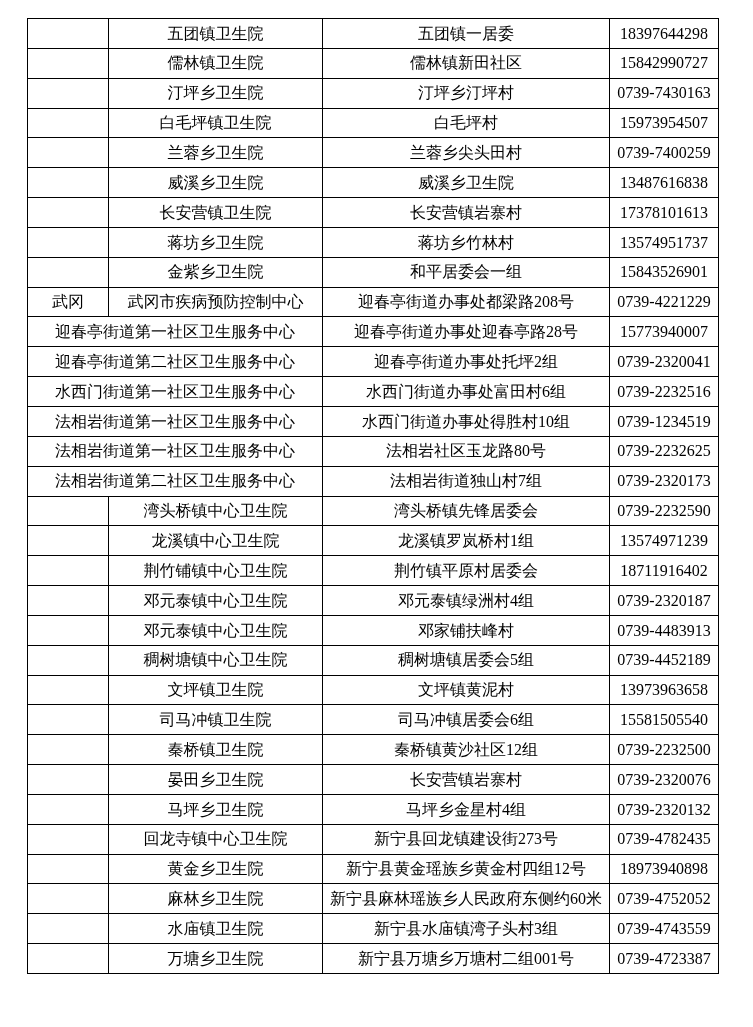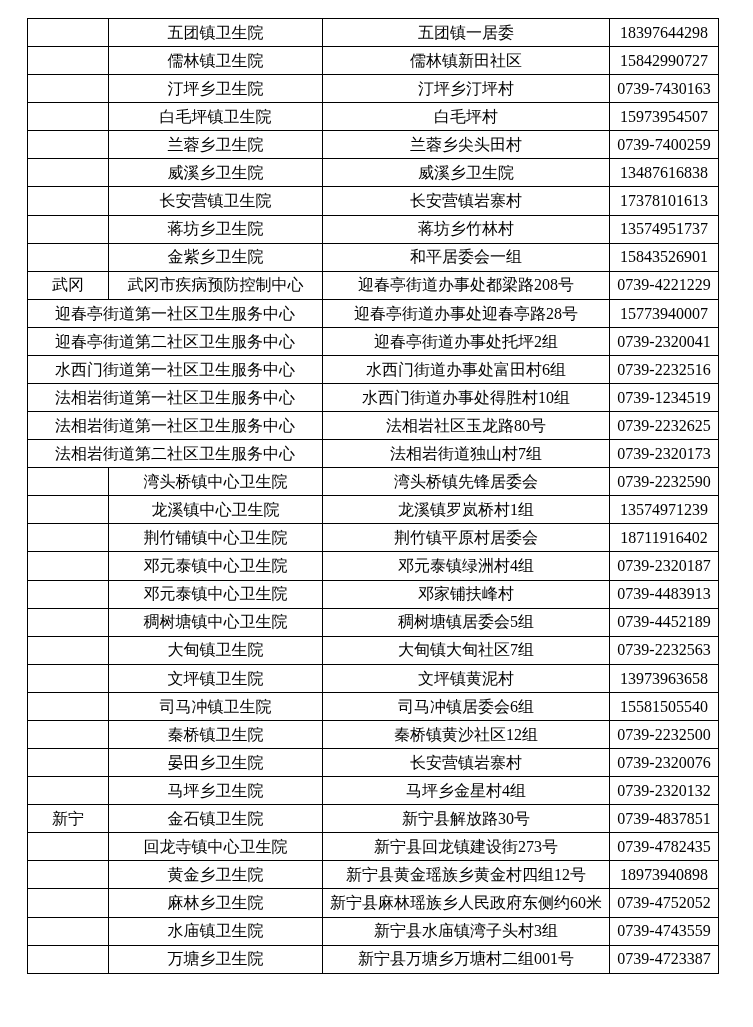--- a/index.html
+++ b/index.html
@@ -177,26 +177,20 @@
           <td class="col-phone">0739-4483913</td>
         </tr>
         <tr>
           <td class="col-region"></td>
           <td>稠树塘镇中心卫生院</td>
           <td>稠树塘镇居委会5组</td>
           <td class="col-phone">0739-4452189</td>
         </tr>
         <tr>
           <td class="col-region"></td>
-          <td>大甸镇卫生院</td>
-          <td>大甸镇大甸社区7组</td>
-          <td class="col-phone">0739-2232563</td>
-        </tr>
-        <tr>
-          <td class="col-region"></td>
           <td>文坪镇卫生院</td>
           <td>文坪镇黄泥村</td>
           <td class="col-phone">13973963658</td>
         </tr>
         <tr>
           <td class="col-region"></td>
           <td>司马冲镇卫生院</td>
           <td>司马冲镇居委会6组</td>
           <td class="col-phone">15581505540</td>
         </tr>
@@ -210,26 +204,20 @@
           <td class="col-region"></td>
           <td>晏田乡卫生院</td>
           <td>长安营镇岩寨村</td>
           <td class="col-phone">0739-2320076</td>
         </tr>
         <tr>
           <td class="col-region"></td>
           <td>马坪乡卫生院</td>
           <td>马坪乡金星村4组</td>
           <td class="col-phone">0739-2320132</td>
-        </tr>
-        <tr>
-          <td class="col-region">新宁</td>
-          <td>金石镇卫生院</td>
-          <td>新宁县解放路30号</td>
-          <td class="col-phone">0739-4837851</td>
         </tr>
         <tr>
           <td class="col-region"></td>
           <td>回龙寺镇中心卫生院</td>
           <td>新宁县回龙镇建设街273号</td>
           <td class="col-phone">0739-4782435</td>
         </tr>
         <tr>
           <td class="col-region"></td>
           <td>黄金乡卫生院</td>

